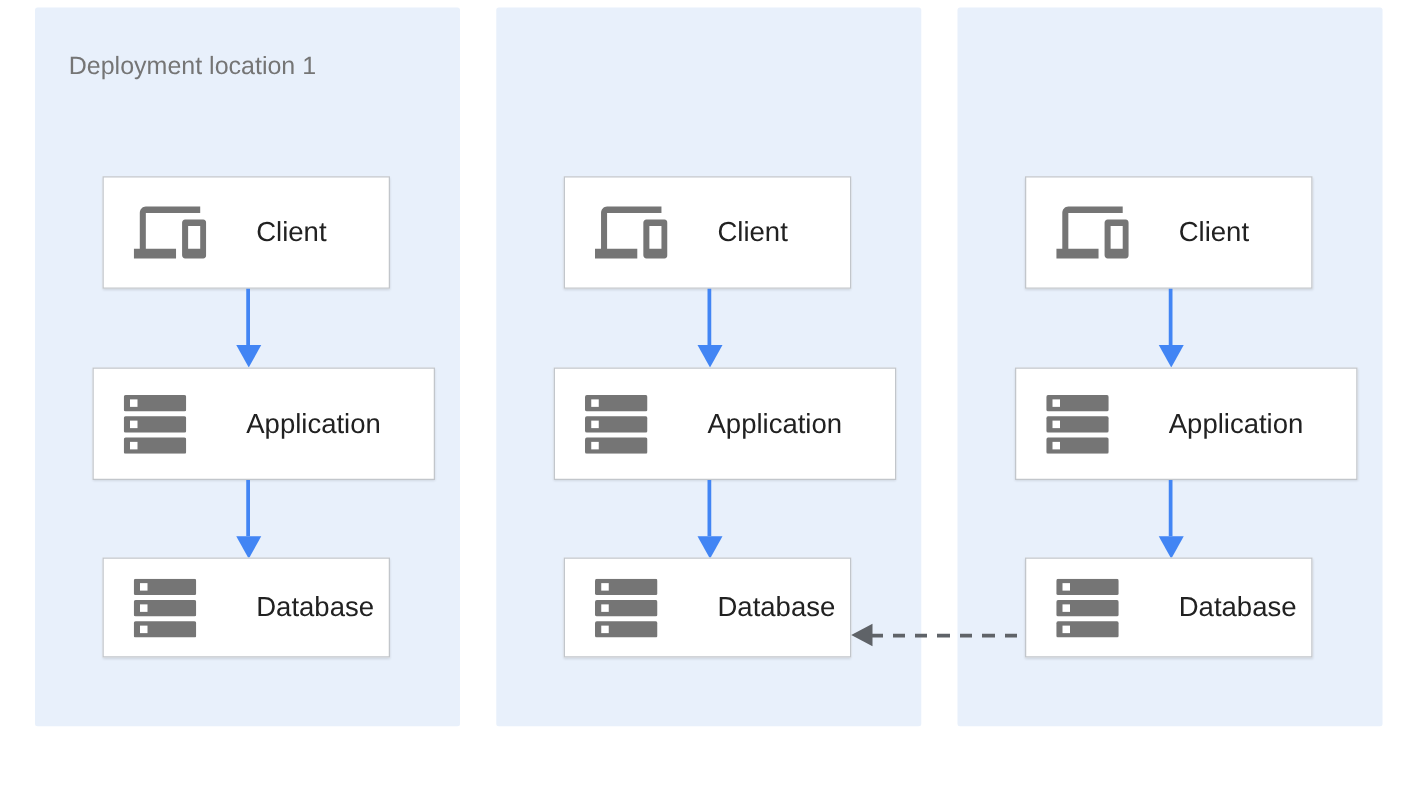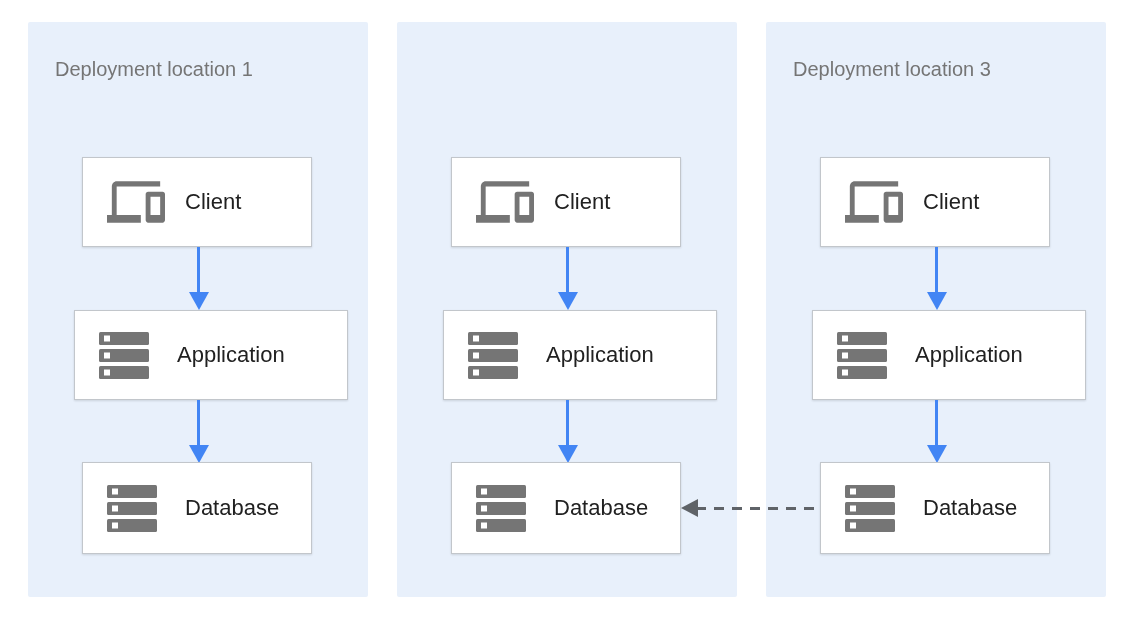--- a/index.html
+++ b/index.html
@@ -14,45 +14,46 @@
   }
   html,body{margin:0;padding:0;background:#ffffff;}
   .canvas{
     position:relative;
     width:1134px;height:628px;
     background:#ffffff;
     font-family:"Liberation Sans","DejaVu Sans",sans-serif;
     overflow:hidden;
   }
   .panel{
-    position:absolute;top:22px;width:340px;height:575px;
+    position:absolute;top:6px;width:340px;height:575px;
     background:var(--panel-bg);
     border-radius:2px;
     text-align:right;
   }
   .panel-1{left:28px;}
   .panel-2{left:397px;}
   .panel-3{left:766px;}
   .panel-title{
     position:absolute;left:27px;top:36px;
     font-size:20px;line-height:22px;
     color:var(--title-text);
     white-space:nowrap;
   }
   .node{
     position:absolute;
     background:var(--box-bg);
     border:1px solid var(--box-border);
     box-shadow:0 1px 2px rgba(0,0,0,0.12);
     display:flex;align-items:center;
     box-sizing:border-box;
+    gap:20px;
   }
   .node-client{left:54px;top:135px;width:230px;height:90px;}
   .node-application{left:46px;top:288px;width:274px;height:90px;}
-  .node-database{left:54px;top:440px;width:230px;height:92px;}
+  .node-database{left:54px;top:440px;width:230px;height:80px;}
   .iconwrap{
     margin-left:24px;width:58px;flex:0 0 58px;
     display:flex;justify-content:flex-start;align-items:center;
     color:var(--icon-gray);
   }
   .node-label{
     margin-left:20px;
     font-size:22px;
     color:var(--label-text);
     white-space:nowrap;
@@ -181,21 +182,20 @@
               <rect x="5" y="20.5" width="6" height="6"></rect>
               <rect x="5" y="37.5" width="6" height="6"></rect>
             </g>
           </svg>
       </span>
       <span class="node-label">Database</span>
     </div>
   </div>
 
   <div class="panel panel-3">
-    <div class="panel-title">Deployment location 3</div>
     <div class="node node-client">
       <span class="iconwrap">
         <svg width="58" height="44" viewBox="0 3.5 24 17" preserveAspectRatio="none" aria-hidden="true">
             <path fill="currentColor" d="M4 6h18V4H4c-1.1 0-2 .9-2 2v11H0v3h14v-3H4V6zm19 2h-6c-.55 0-1 .45-1 1v10c0 .55.45 1 1 1h6c.55 0 1-.45 1-1V9c0-.55-.45-1-1-1zm-1 9h-4v-7h4v7z"></path>
           </svg>
       </span>
       <span class="node-label">Client</span>
     </div>
     <div class="varrow varrow-1"></div>
     <div class="node node-application">

